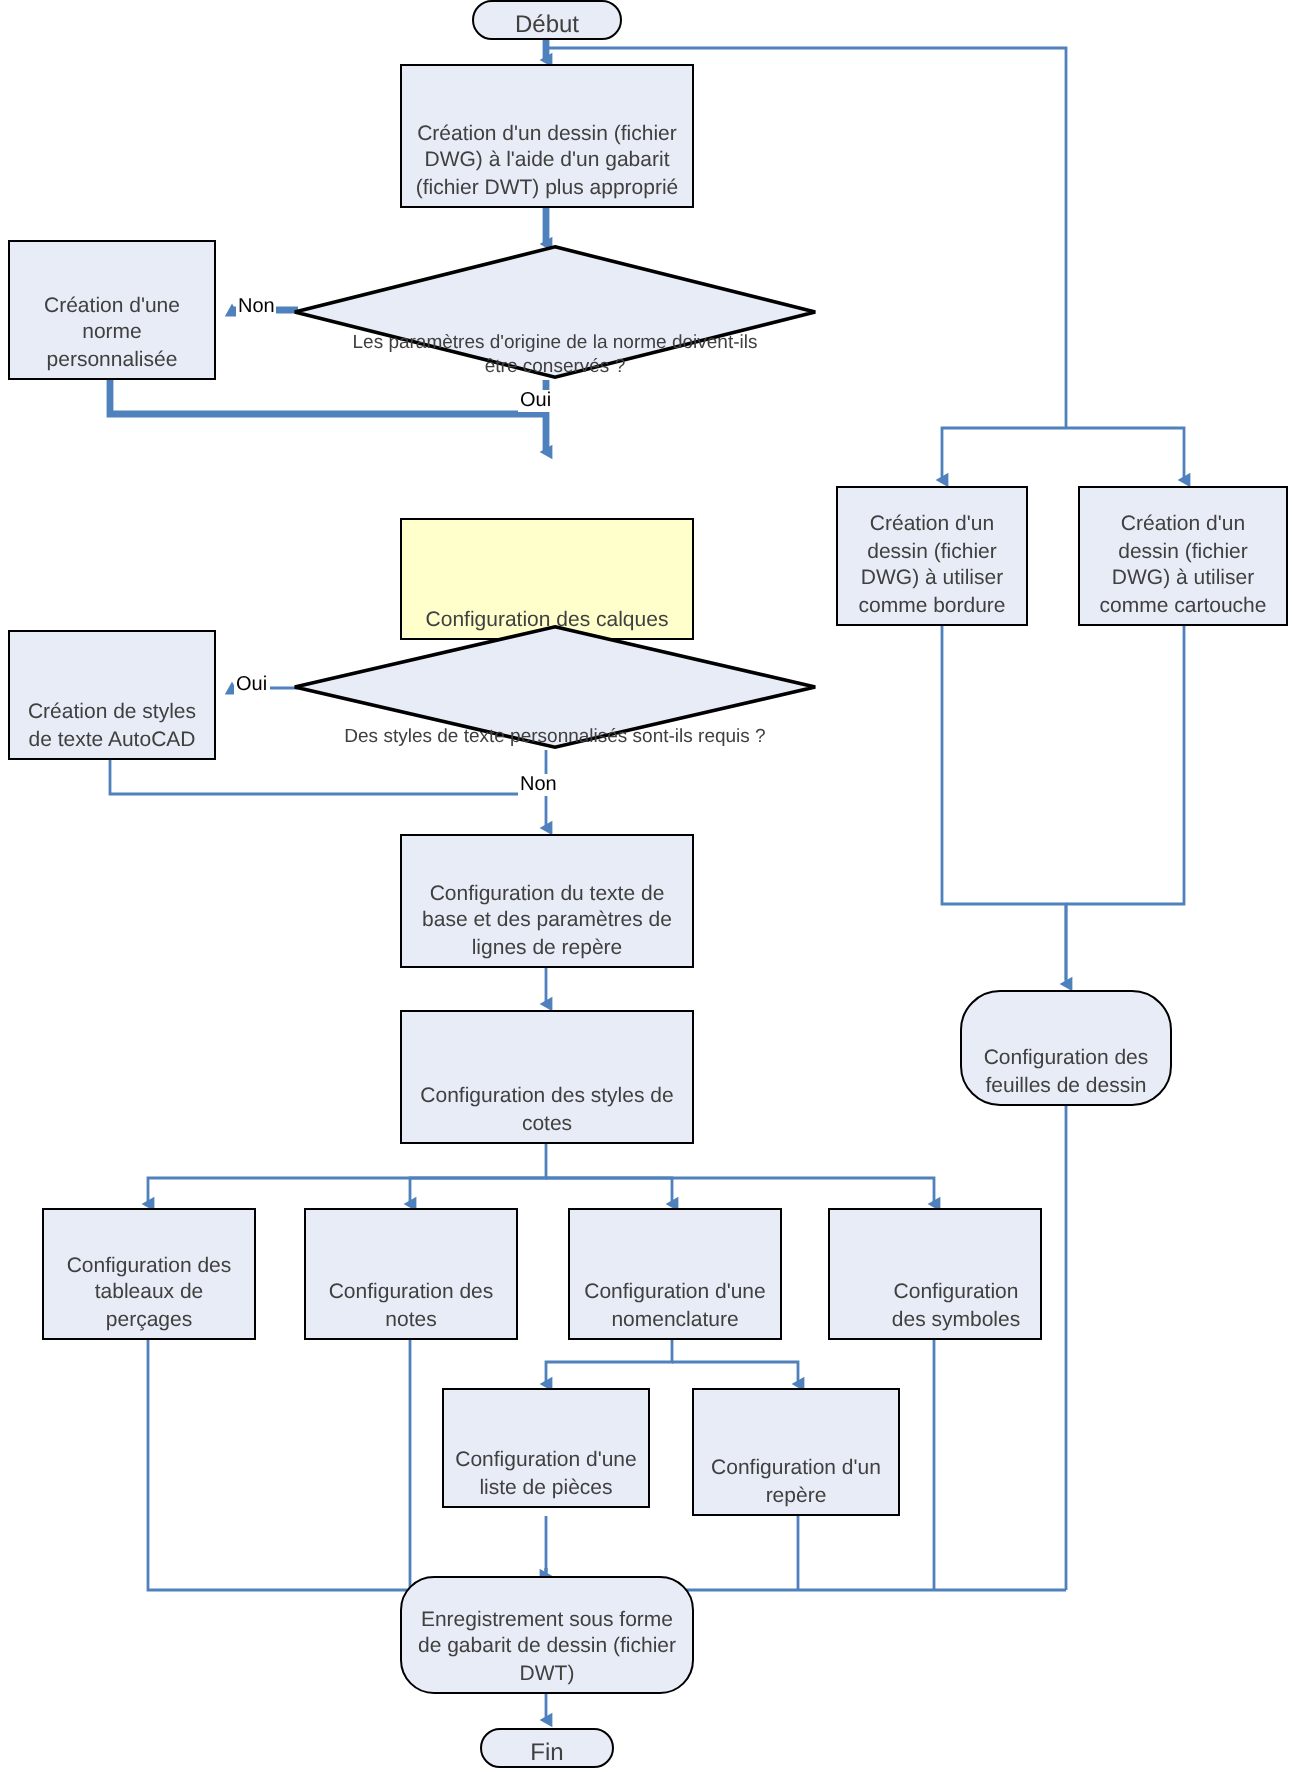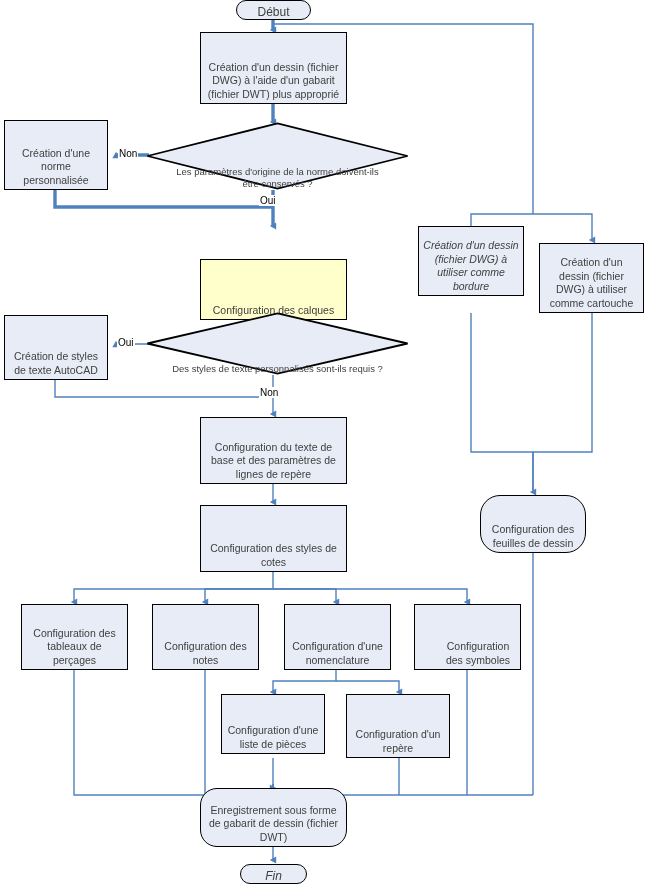--- a/index.html
+++ b/index.html
@@ -208,37 +208,37 @@
   </div>
 
   <div class="node proc" style="left:221px; top:694px; width:104px; height:60px;">
     <span>Configuration d'une liste de pièces</span>
   </div>
 
   <div class="node proc" style="left:346px; top:694px; width:104px; height:64px;">
     <span>Configuration d'un repère</span>
   </div>
 
-  <div class="node proc" style="left:418px; top:226px; width:106px; height:70px;font-style:italic;">
+  <div class="node proc" style="left:418px; top:243px; width:96px; height:70px;">
     <span>Création d'un dessin (fichier DWG) à utiliser comme bordure</span>
   </div>
 
   <div class="node proc" style="left:539px; top:243px; width:105px; height:70px;">
     <span>Création d'un dessin (fichier DWG) à utiliser comme cartouche</span>
   </div>
 
   <div class="node proc" style="left:480px; top:495px; width:106px; height:58px;border-radius:20px;">
     <span>Configuration des feuilles de dessin</span>
   </div>
 
   <div class="node proc" style="left:200px; top:788px; width:147px; height:59px;border-radius:17px;">
     <span>Enregistrement sous forme de gabarit de dessin (fichier DWT)</span>
   </div>
 
-  <div class="node term" style="left:240px; top:864px; width:67px; height:20px;font-style:italic;">
+  <div class="node term" style="left:240px; top:864px; width:67px; height:20px;">
     <span>Fin</span>
   </div>
 
   <div class="elabel" style="left:118px; top:148px;">
     <span>Non</span>
   </div>
 
   <div class="elabel" style="left:259px; top:195px;">
     <span>Oui</span>
   </div>

